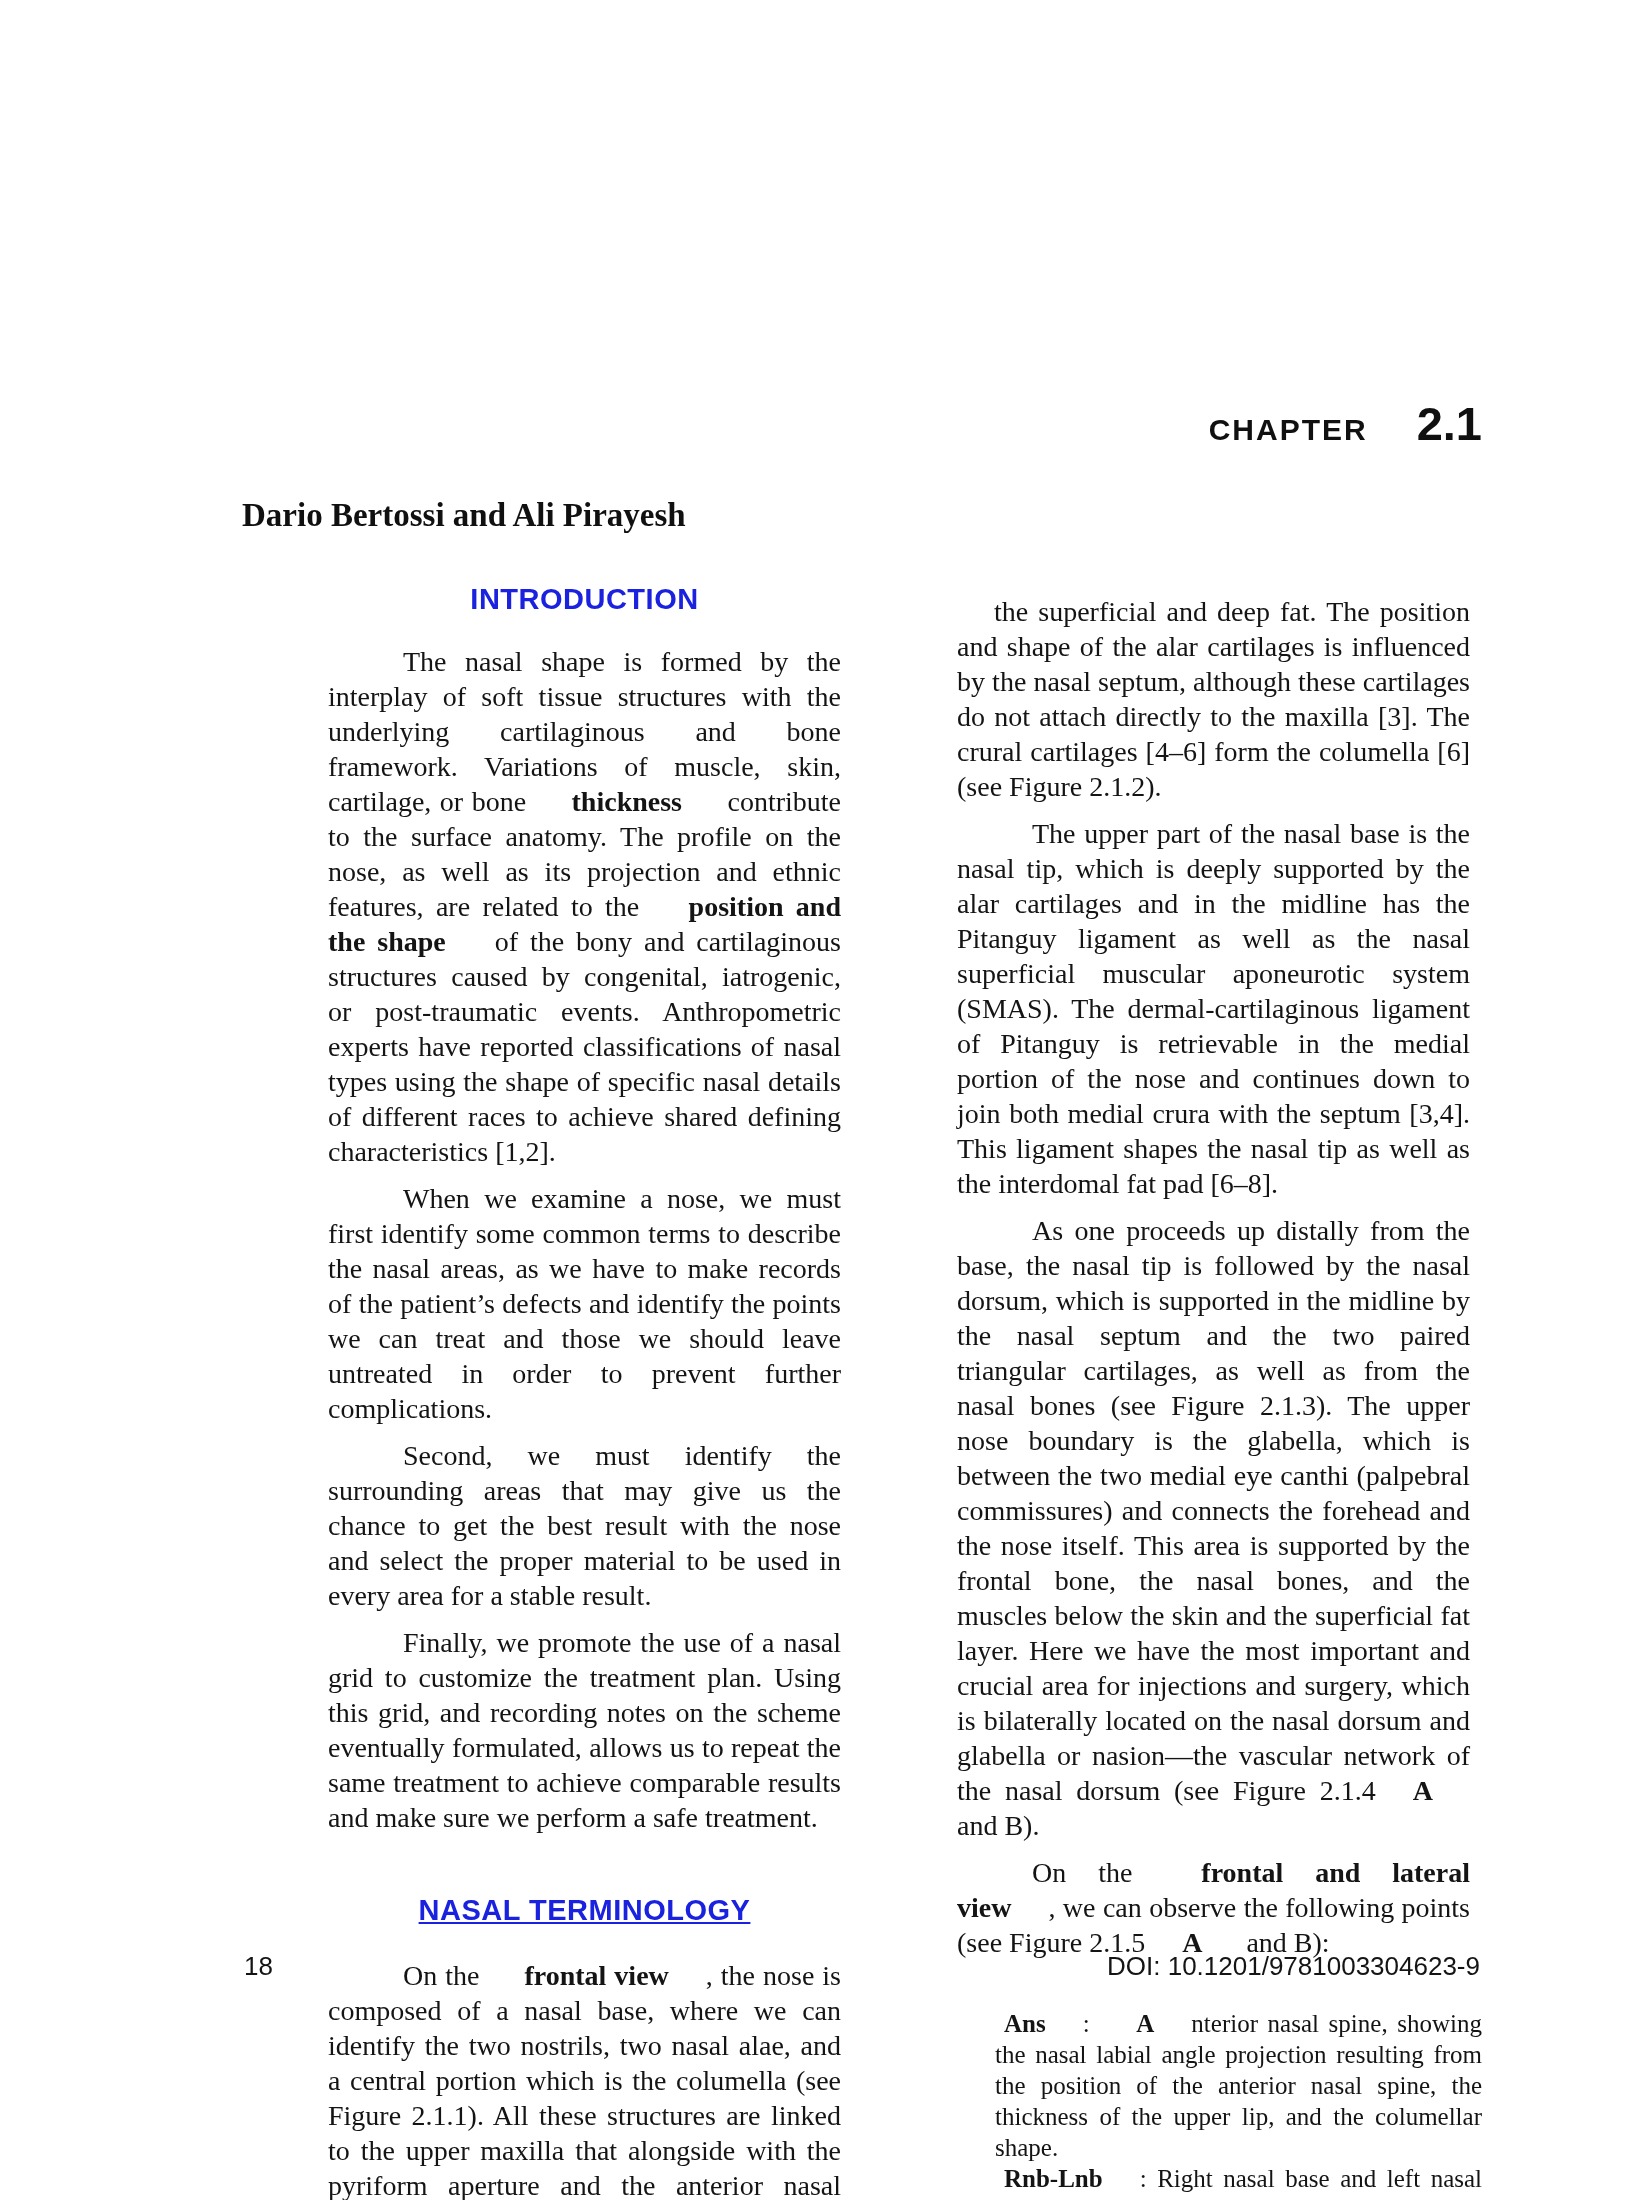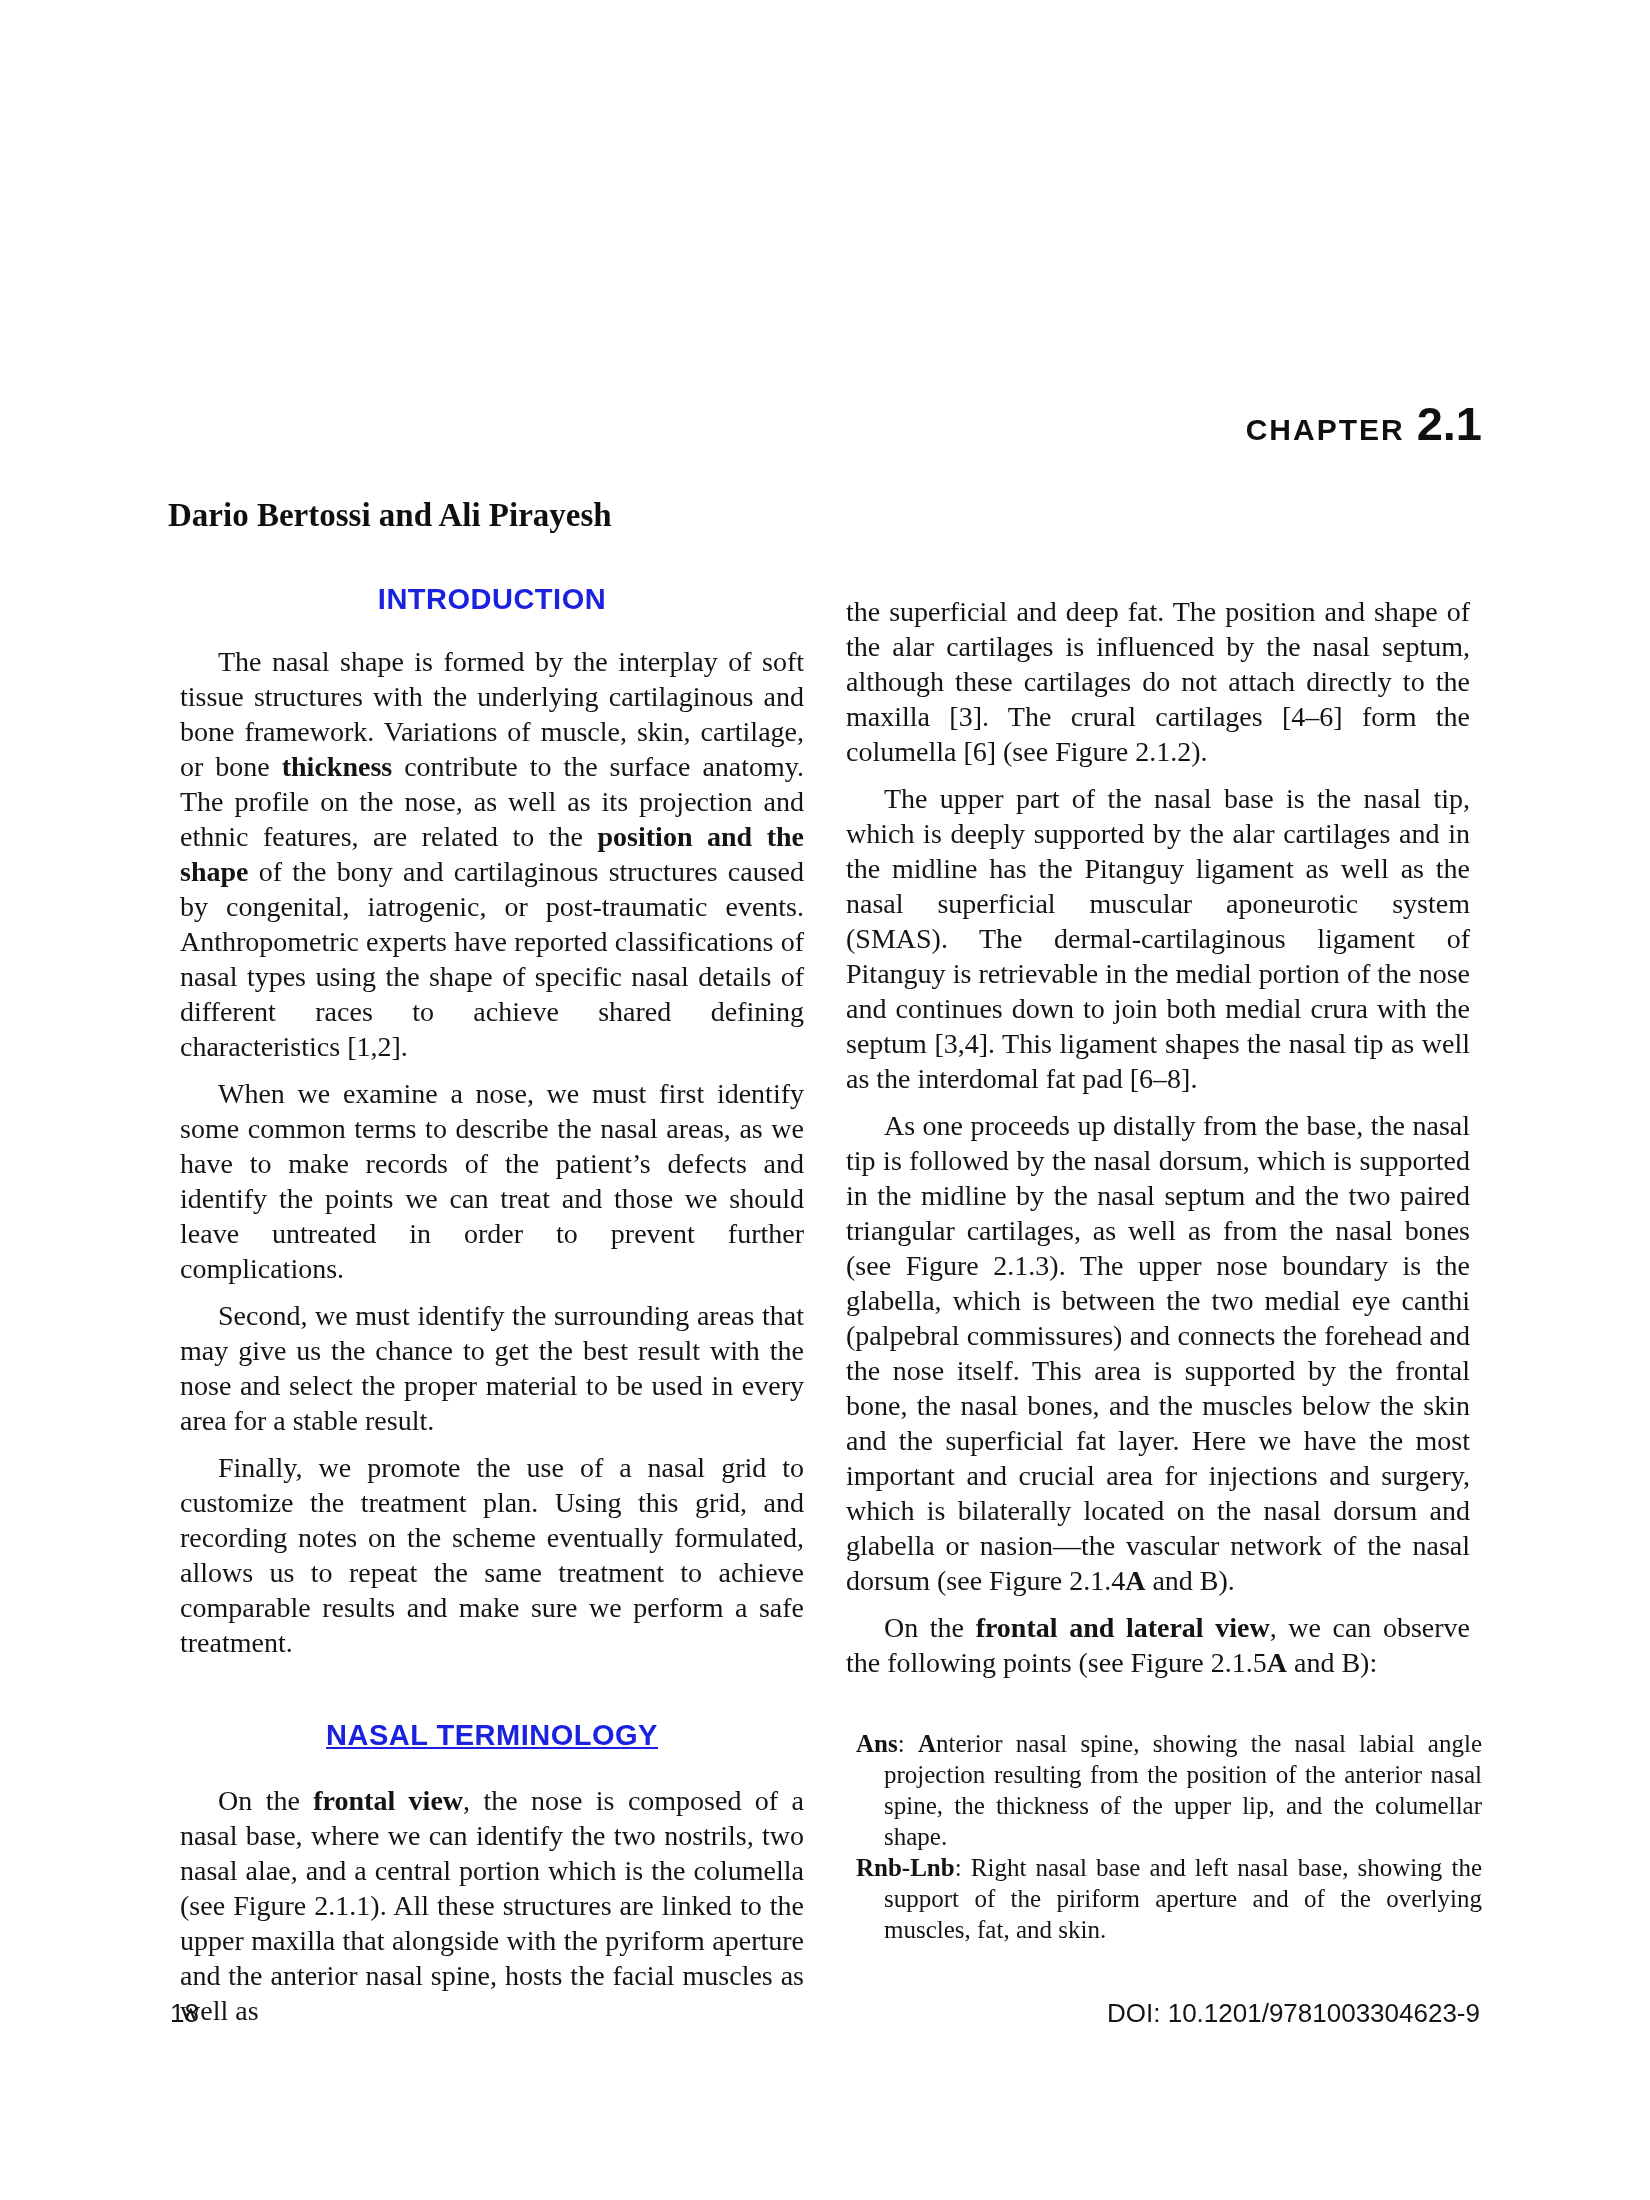--- a/index.html
+++ b/index.html
@@ -1,15 +1,15 @@
 <!DOCTYPE html>
 <html lang="en" style="--accent: #1a22e0;"><head>
 <meta charset="utf-8">
 <style>
-  * { box-sizing: border-box; }
+  * { box-sizing: border-box; padding-left: 37px; }
   html, body { margin: 0; padding: 0; background: #ffffff; }
   .page {
     position: relative;
     width: 1650px;
     height: 2200px;
     background: #ffffff;
     color: #141414;
     font-family: "Liberation Serif", serif;
     overflow: hidden;
   }
@@ -82,21 +82,21 @@
   .definitions p {
     margin: 0;
     padding-left: 50px;
     text-indent: -28px;
     text-align: justify;
   }
   .footer {
     position: absolute;
     left: 170px;
     right: 170px;
-    top: 1998px;
+    top: 1951px;
     display: flex;
     justify-content: space-between;
     font-family: "Liberation Sans", sans-serif;
     font-size: 26px;
     color: #141414;
   }
   b { font-weight: 700; }
 </style>
 </head>
 <body>

